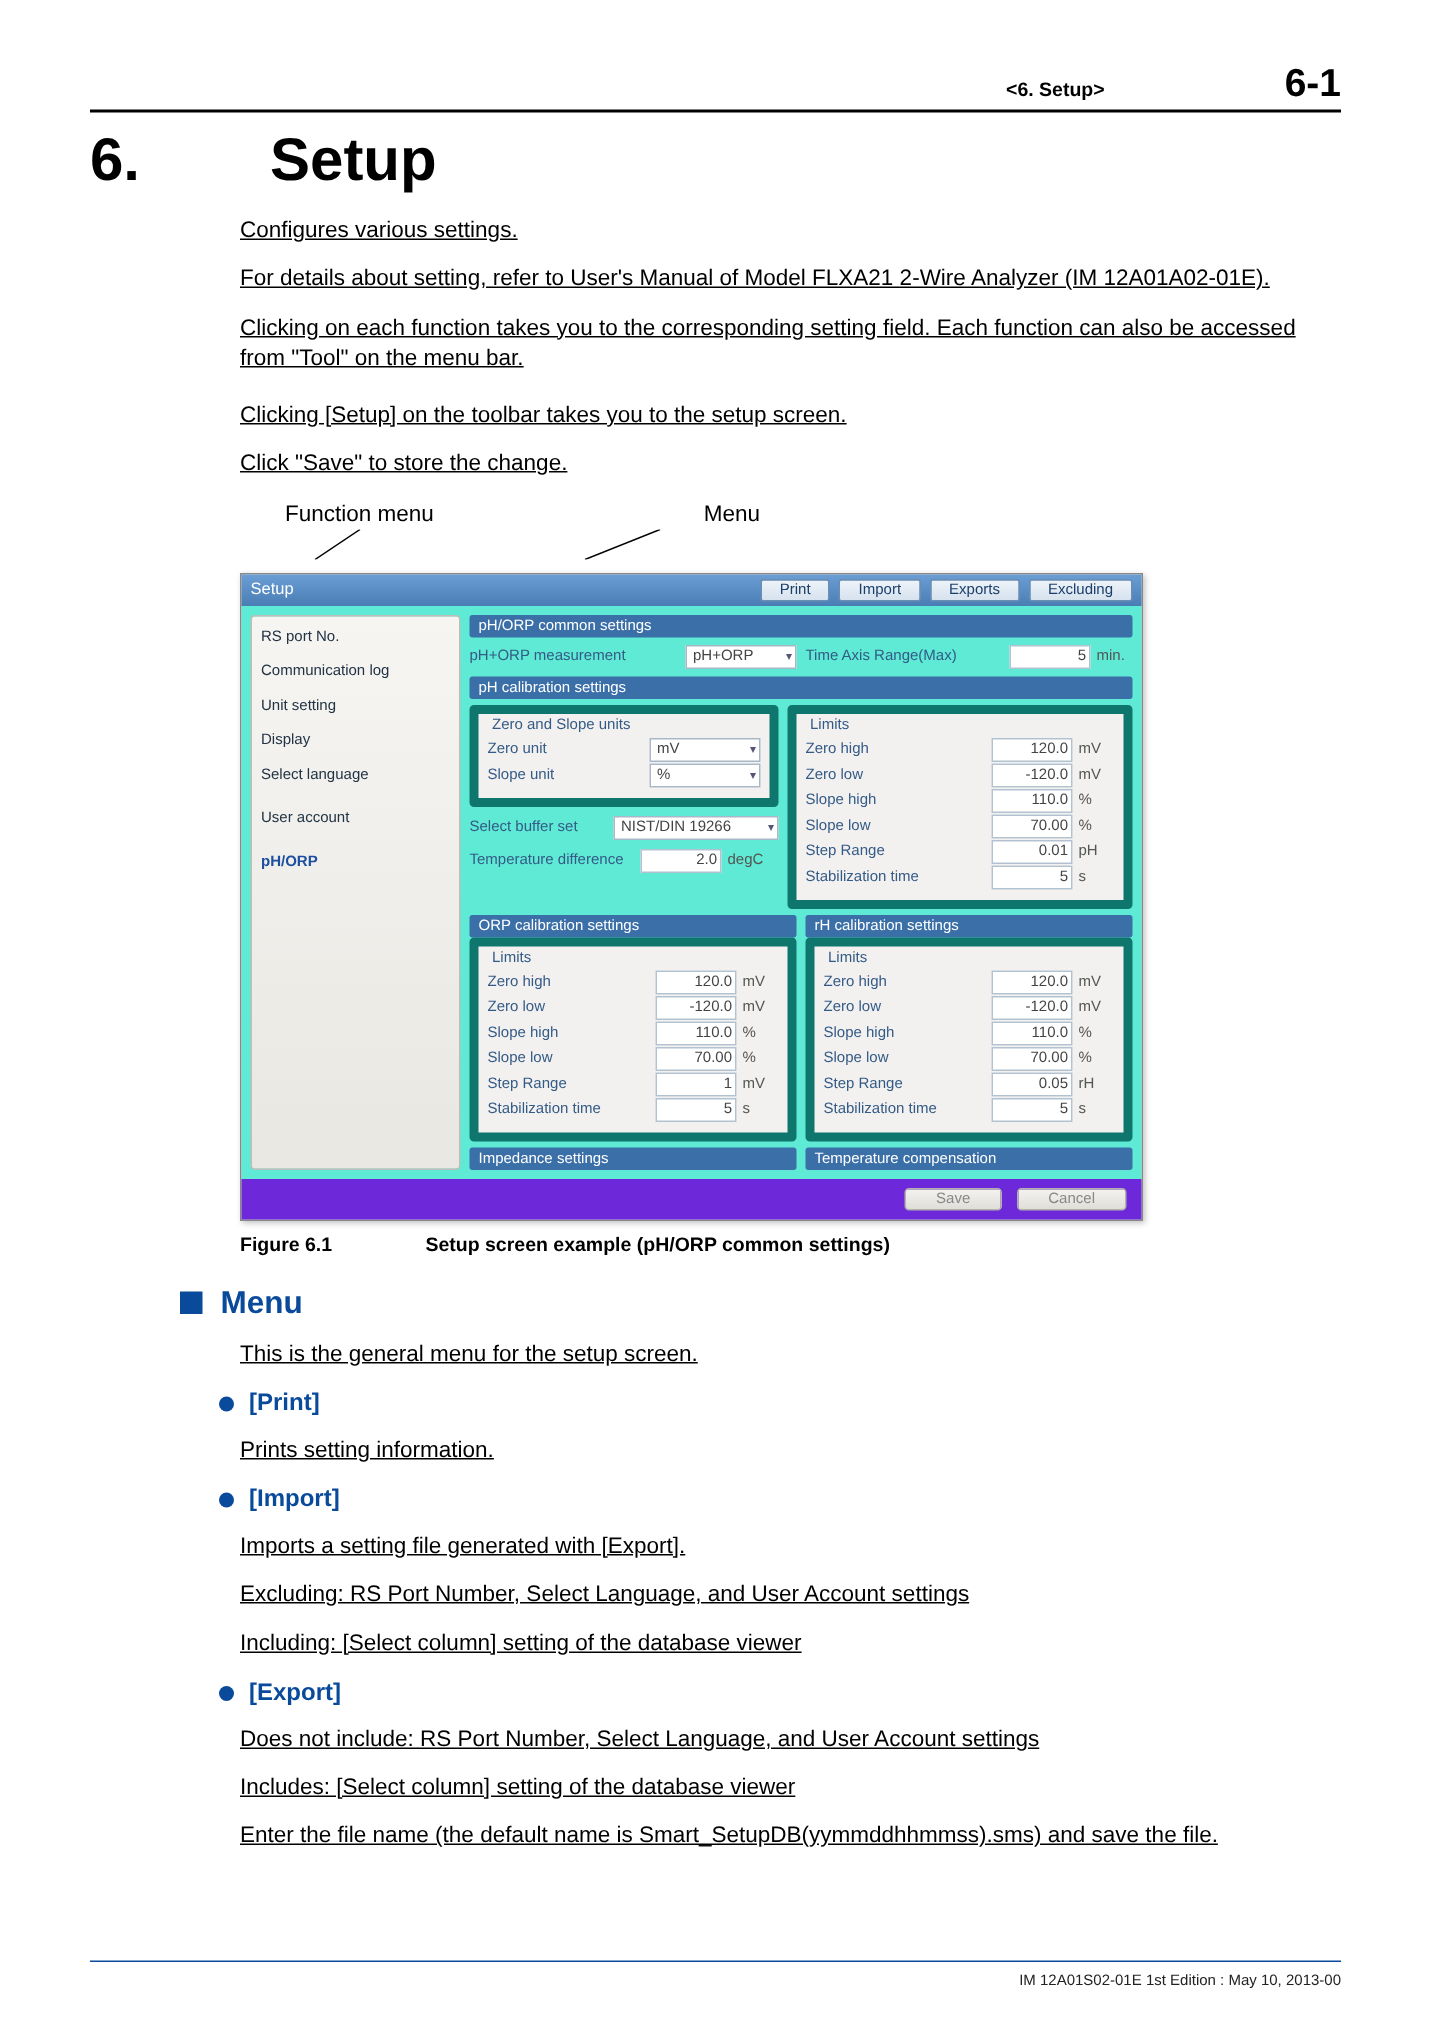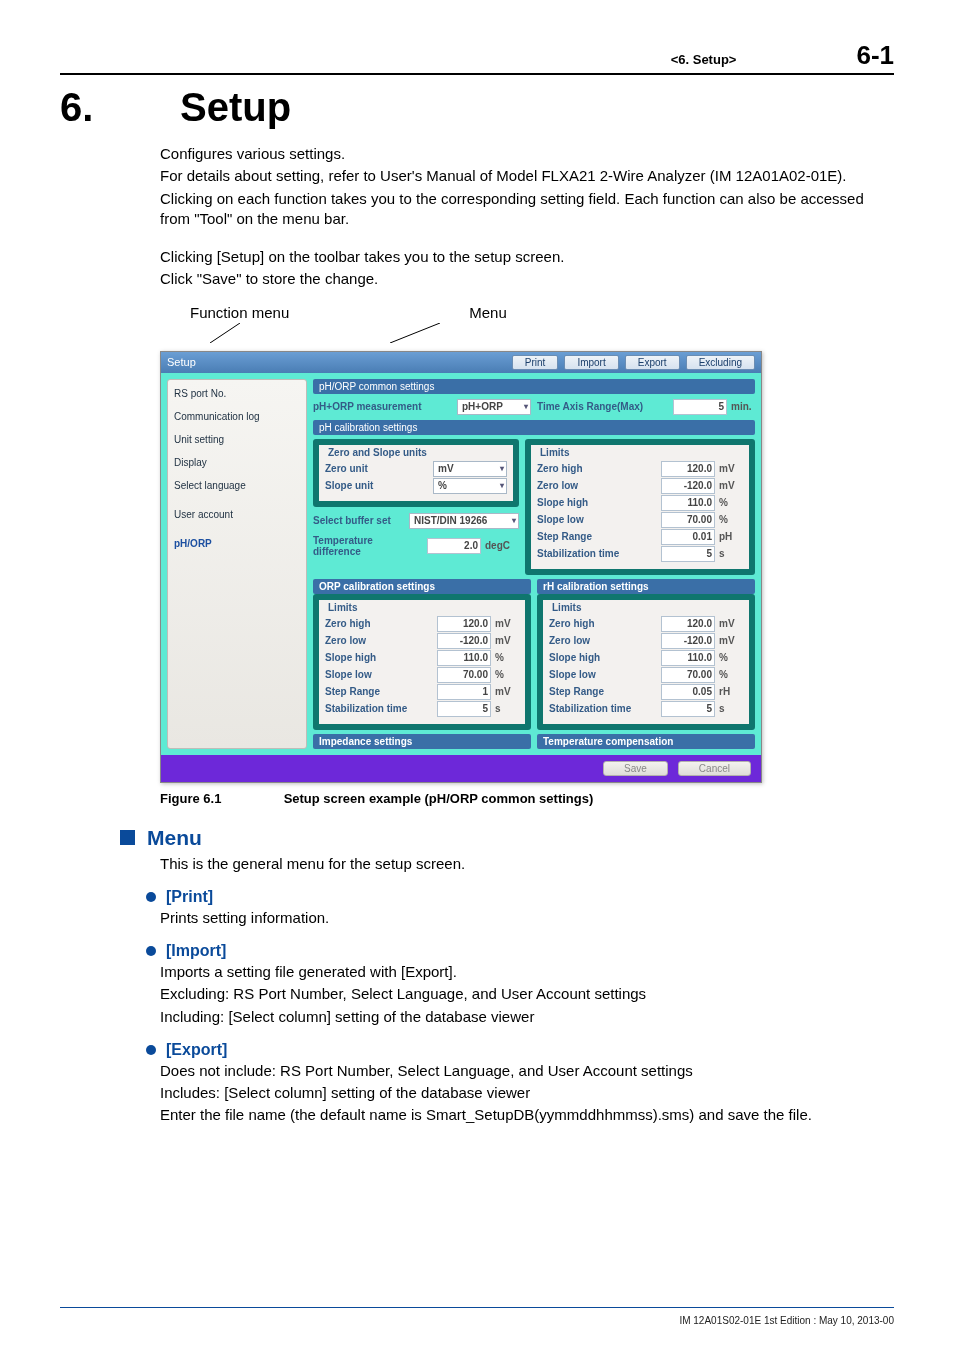--- a/index.html
+++ b/index.html
@@ -41,21 +41,21 @@
     margin: 10px 0 14px 0;
     display: flex;
     align-items: baseline;
   }
   .chapter-num { width: 120px; }
   .body-text {
     margin-left: 100px;
     font-size: 15px;
     line-height: 1.35;
   }
-  .body-text p { margin: 2px 0; }
+  .body-text p { margin: 12px 0; text-decoration: underline; }
   .labels-row {
     margin: 14px 0 2px 130px;
     font-size: 15px;
     display: flex;
     gap: 180px;
   }
   .screenshot {
     margin: 4px 0 8px 100px;
     width: 600px;
     border: 1px solid #888;
@@ -166,21 +166,20 @@
     content: "▾";
     position: absolute;
     right: 2px;
     top: 0;
     font-size: 8px;
     color: #557;
   }
   .two-col {
     display: flex;
     gap: 6px;
-    font-weight: bold;
   }
   .two-col > div { flex: 1; }
   .bot-btns {
     display: flex;
     justify-content: flex-end;
     gap: 10px;
     padding: 6px 10px;
     background: #6d28d9;
   }
   .bot-btns .btn {
@@ -283,21 +282,21 @@
   <line x1="280" y1="0" x2="230" y2="20" stroke="#000" stroke-width="1"></line>
 </svg>
 
 
 <div class="screenshot">
   <div class="titlebar">
     <span>Setup</span>
     <span class="spacer"></span>
     <span class="tb-btn">Print</span>
     <span class="tb-btn">Import</span>
-    <span class="tb-btn">Export</span>
+    <span class="tb-btn">Exports</span>
     <span class="tb-btn">Excluding</span>
   </div>
   <div class="ss-body">
     <div class="sidemenu">
       <div>RS port No.</div>
       <div>Communication log</div>
       <div>Unit setting</div>
       <div>Display</div>
       <div>Select language</div>
       <div style="margin-top:6px">User account</div>

